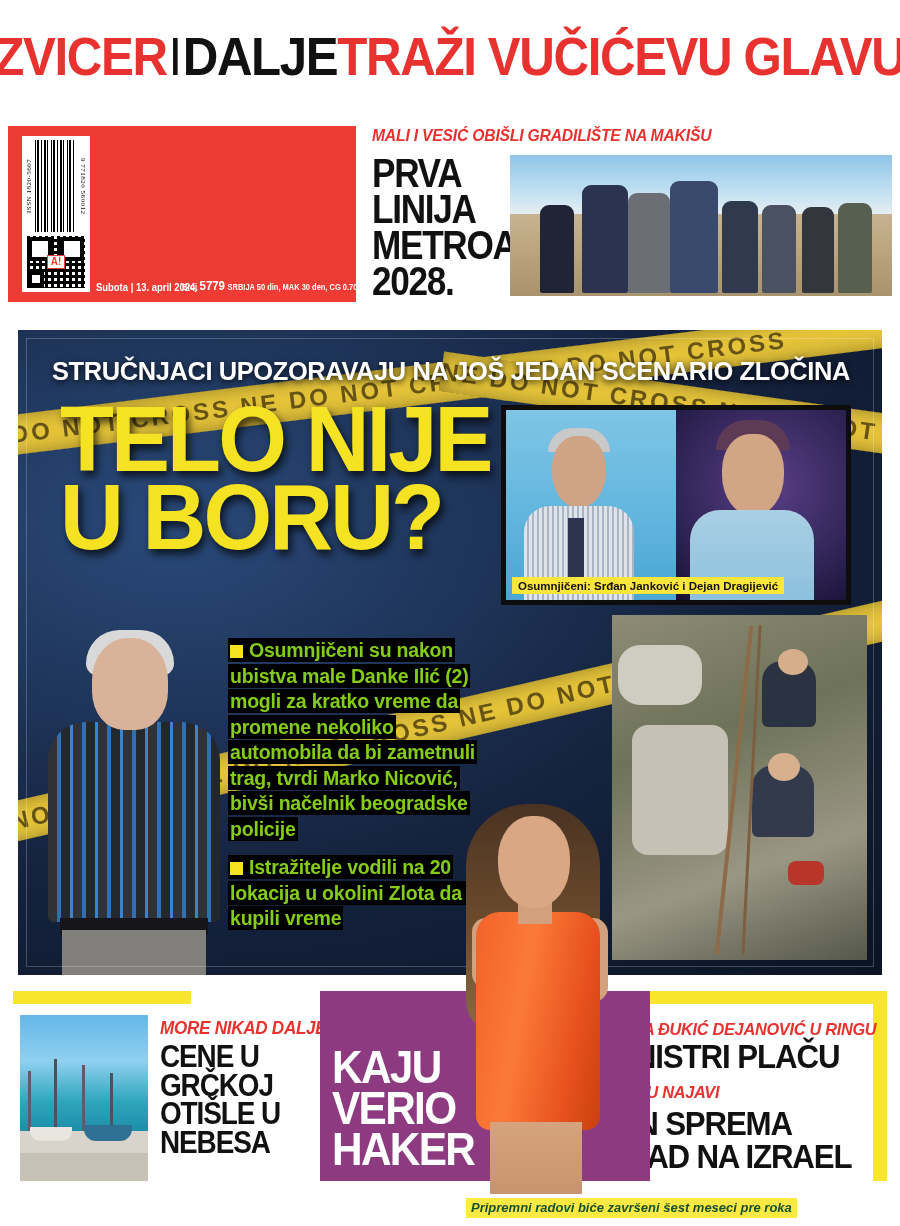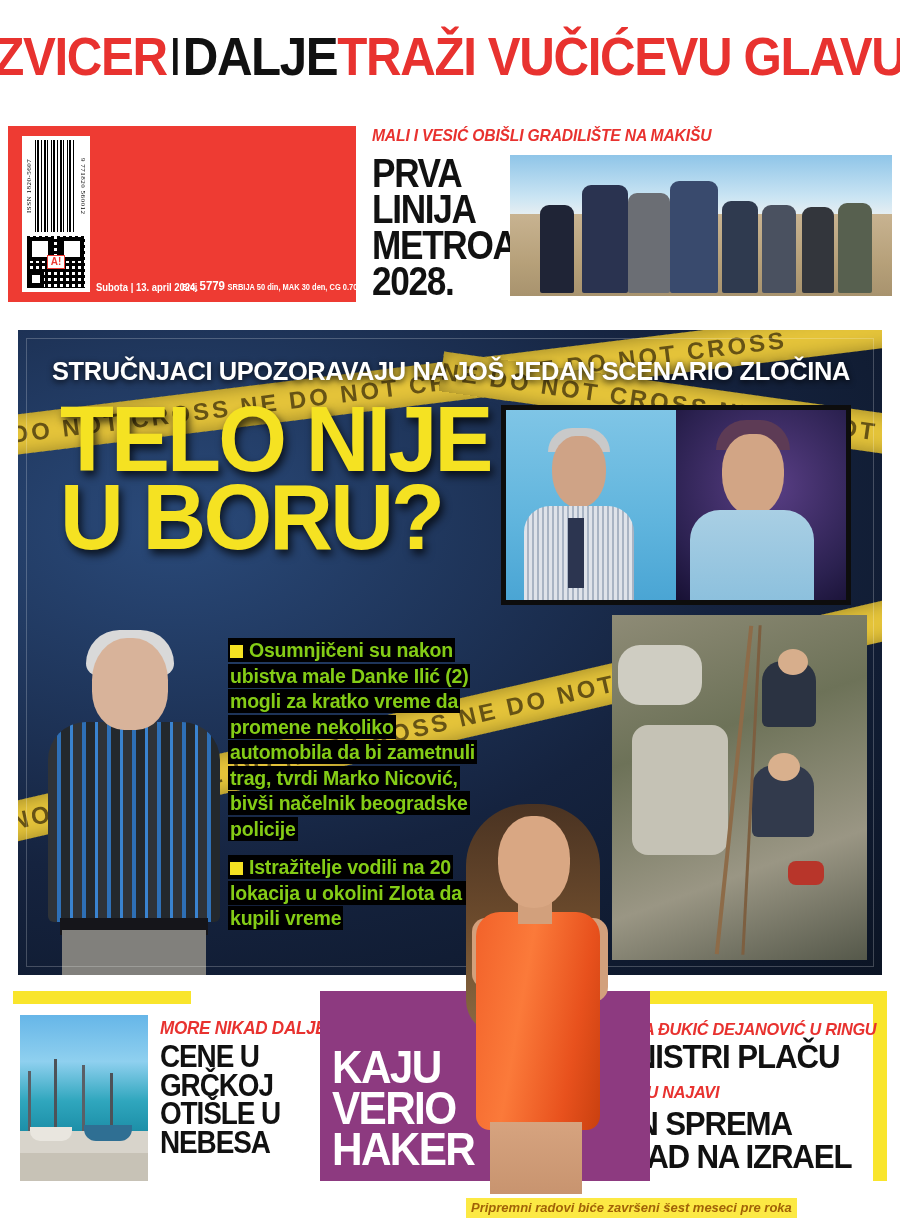--- a/index.html
+++ b/index.html
@@ -103,21 +103,21 @@
     position: absolute; left: 372px; top: 155px; width: 140px;
     color: #111; font-weight: 900; font-size: 40px; line-height: 36px;
     letter-spacing: -1.5px; transform: scaleX(.88); transform-origin: left;
   }
   .tr-photo {
     position: absolute; left: 510px; top: 155px; width: 382px; height: 141px;
     overflow: hidden; background: #b9a98f;
   }
   .tr-caption {
     position: absolute; left: 466px; bottom: 8px;
-    background: #fce944; color: #a16207; font-style: italic; font-weight: 700;
+    background: #fce944; color: #14532d; font-style: italic; font-weight: 700;
     font-size: 13px; padding: 2px 5px 3px 5px; white-space: nowrap;
     z-index: 5;
   }
 
   
   .main-panel {
     position: absolute; left: 18px; top: 330px; width: 864px; height: 645px;
     overflow: hidden;
     background:
       radial-gradient(ellipse at 18% 30%, #2a4a7a 0%, #15233f 55%, #0b1424 100%);
@@ -367,20 +367,21 @@
       <div style="position:absolute;left:42px;top:18px;width:62px;height:24px;background:#c9c9c9;border-radius:30px 30px 0 0;"></div>
       <div style="position:absolute;left:46px;top:26px;width:54px;height:72px;background:#cfa386;border-radius:44% 44% 50% 50%;"></div>
       <div style="position:absolute;left:18px;top:96px;width:110px;height:96px;background:repeating-linear-gradient(90deg,#dfe3ea 0 3px,#a9b4c4 3px 5px);border-radius:26px 26px 0 0;"></div>
       <div style="position:absolute;left:62px;top:108px;width:16px;height:70px;background:#2c3550;"></div>
     </div>
     <div class="sus-b">
       <div style="position:absolute;left:40px;top:10px;width:74px;height:30px;background:#5d3b55;border-radius:36px 36px 0 0;"></div>
       <div style="position:absolute;left:46px;top:24px;width:62px;height:82px;background:#d2a585;border-radius:44% 44% 50% 50%;"></div>
       <div style="position:absolute;left:14px;top:100px;width:124px;height:92px;background:linear-gradient(180deg,#a9cfe4 0%,#8cc0dd 100%);border-radius:30px 30px 0 0;"></div>
     </div>
+    <div class="sus-cap">Osumnjičeni: Srđan Janković i Dejan Dragijević</div>
   </div>
 
   <div class="rescue">
     <div style="position:absolute;left:6px;top:30px;width:84px;height:60px;background:#cfcdc2;border-radius:22px;"></div>
     <div style="position:absolute;left:20px;top:110px;width:96px;height:130px;background:#c5c2b5;border-radius:16px;"></div>
     <div style="position:absolute;left:150px;top:46px;width:54px;height:66px;background:#2b3342;border-radius:20px 20px 6px 6px;"></div>
     <div style="position:absolute;left:166px;top:34px;width:30px;height:26px;background:#d7ae8c;border-radius:50%;"></div>
     <div style="position:absolute;left:140px;top:150px;width:62px;height:72px;background:#323a4c;border-radius:22px 22px 6px 6px;"></div>
     <div style="position:absolute;left:156px;top:138px;width:32px;height:28px;background:#d9b08d;border-radius:50%;"></div>
     <div style="position:absolute;left:120px;top:10px;width:4px;height:330px;background:#8d6b48;transform:rotate(6deg);"></div>

